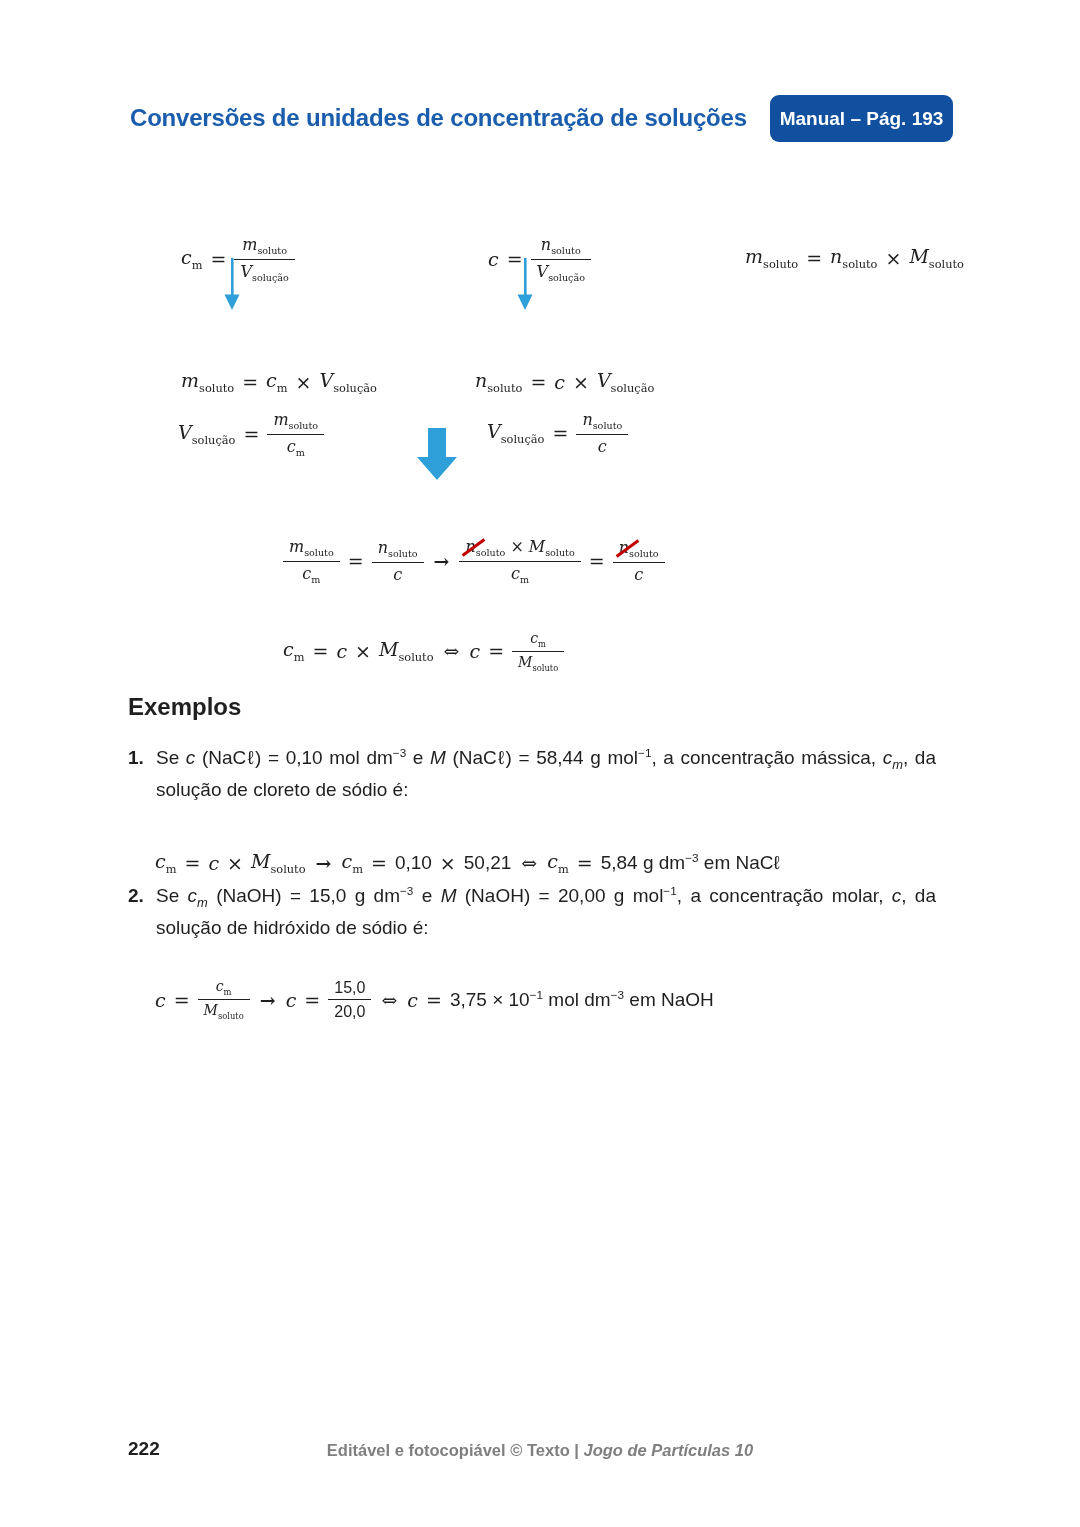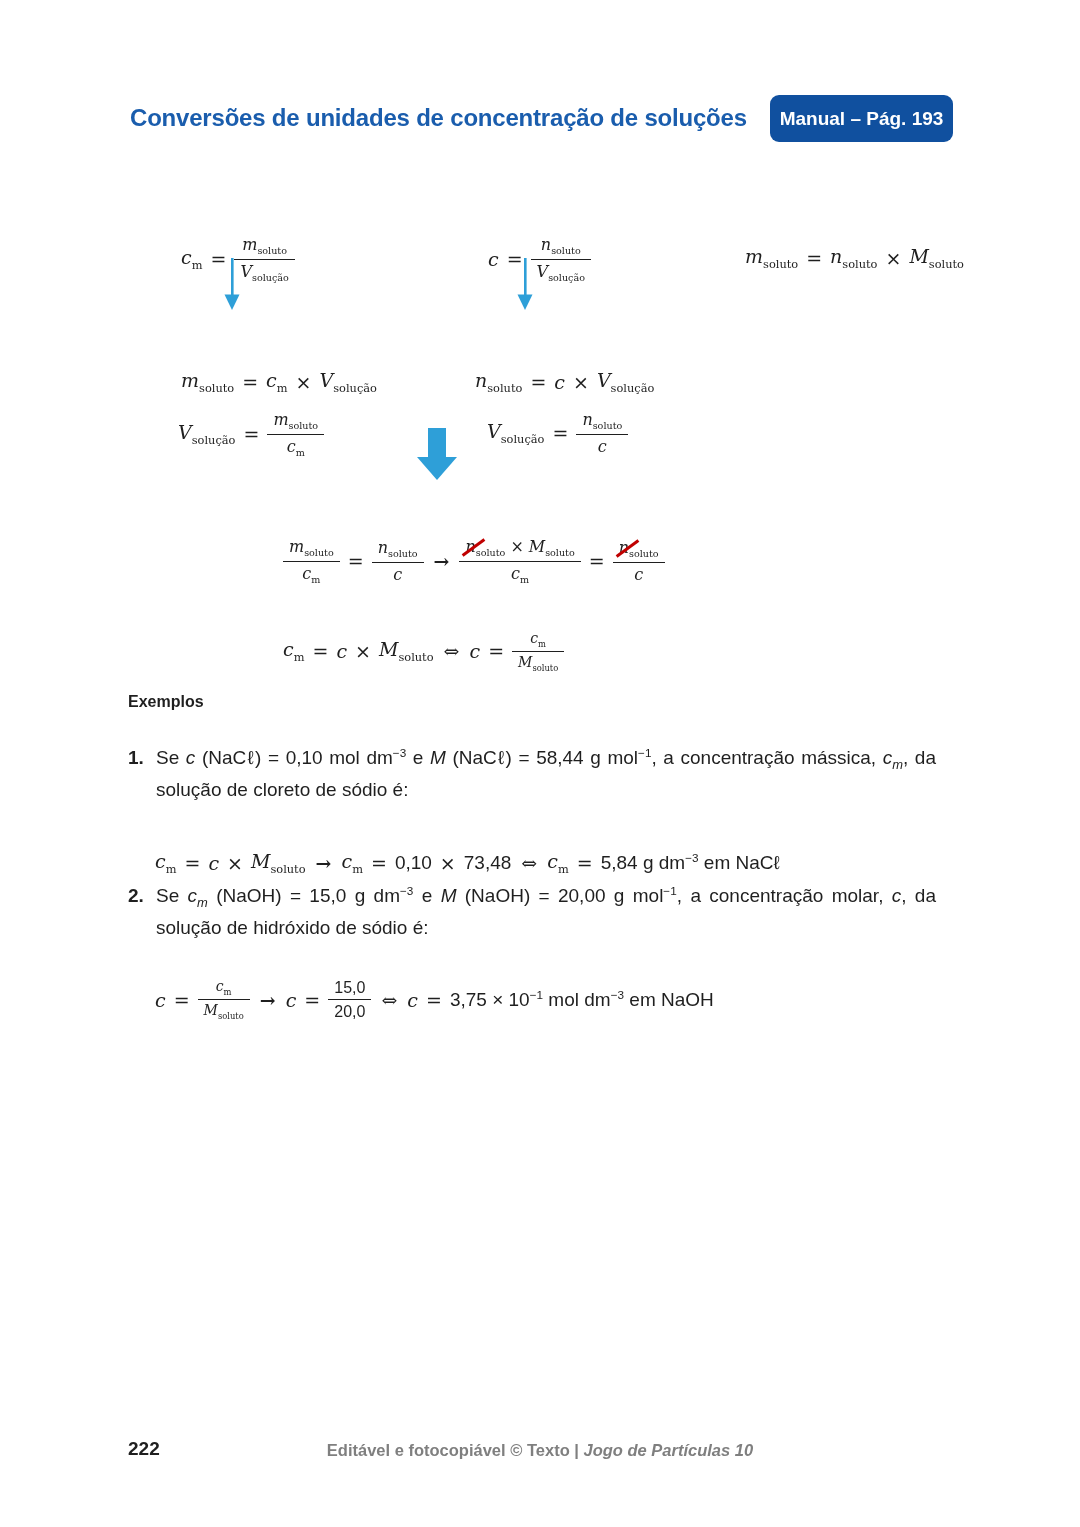--- a/index.html
+++ b/index.html
@@ -38,21 +38,21 @@
   .frac.small{font-size:14px;}
   .sans{font-family:"Liberation Sans",sans-serif;}
   .sans sup{font-size:0.62em;}
 
   .struck{position:relative;display:inline-block;}
   .struck::after{content:"";position:absolute;left:-5px;top:42%;width:27px;
                  border-top:3px solid var(--strike-red);transform:rotate(-36deg);}
 
   .thin-arrow,.big-arrow{position:absolute;color:var(--arrow-blue);}
 
-  .sec-heading{position:absolute;left:128px;top:693px;margin:0;font-size:16px;font-weight:700;}
+  .sec-heading{position:absolute;left:128px;top:693px;margin:0;font-size:24px;font-weight:700;}
 
   .ex{position:absolute;left:128px;width:808px;display:flex;}
   .exnum{flex:none;width:28px;font-weight:700;font-size:19px;line-height:35px;}
   .extext{flex:1;margin:0;font-size:19px;line-height:25px;text-align:justify;}
   .extext i{font-style:italic;}
   .extext sup{font-size:0.62em;}
   .extext sub{font-size:0.68em;font-style:italic;}
 
   .pgnum{position:absolute;left:128px;top:1438px;font-size:19px;font-weight:700;}
   .credit{position:absolute;left:0;top:1441px;width:1080px;text-align:center;font-size:16.5px;
@@ -193,21 +193,21 @@
     <span class="tok"><i>c</i><sub>m</sub></span>
     <span class="op">=</span>
     <span class="tok"><i>c</i></span>
     <span class="op">×</span>
     <span class="tok"><i>M</i><sub>soluto</sub></span>
     <span class="op arrow">→</span>
     <span class="tok"><i>c</i><sub>m</sub></span>
     <span class="op">=</span>
     <span class="tok sans">0,10</span>
     <span class="op">×</span>
-    <span class="tok sans">73,48</span>
+    <span class="tok sans">50,21</span>
     <span class="op iff">⇔</span>
     <span class="tok"><i>c</i><sub>m</sub></span>
     <span class="op">=</span>
     <span class="tok sans"><span>5,84 g dm</span><sup>−3</sup><span> em NaCℓ</span></span>
   </div>
 
   <div class="ex" style="top:878px">
     <span class="exnum">2.</span>
     <p class="extext"><span>Se </span><i>c</i><sub>m</sub><span> (NaOH) = 15,0 g dm</span><sup>−3</sup><span> e </span><i>M</i><span> (NaOH) = 20,00 g mol</span><sup>−1</sup><span>, a concentração molar, </span><i>c</i><span>, da solução de hidróxido de sódio é:</span></p>
   </div>

